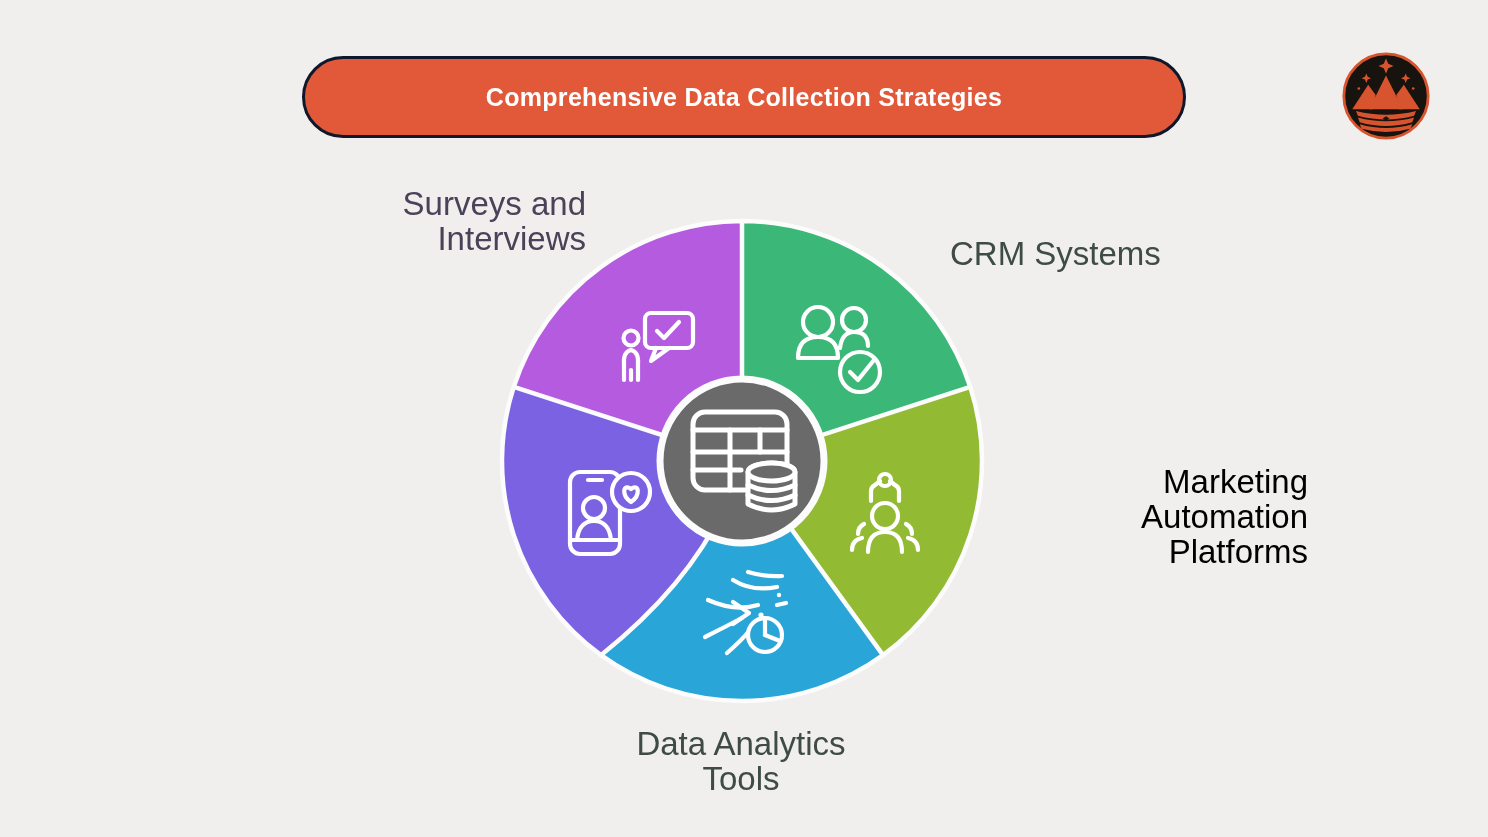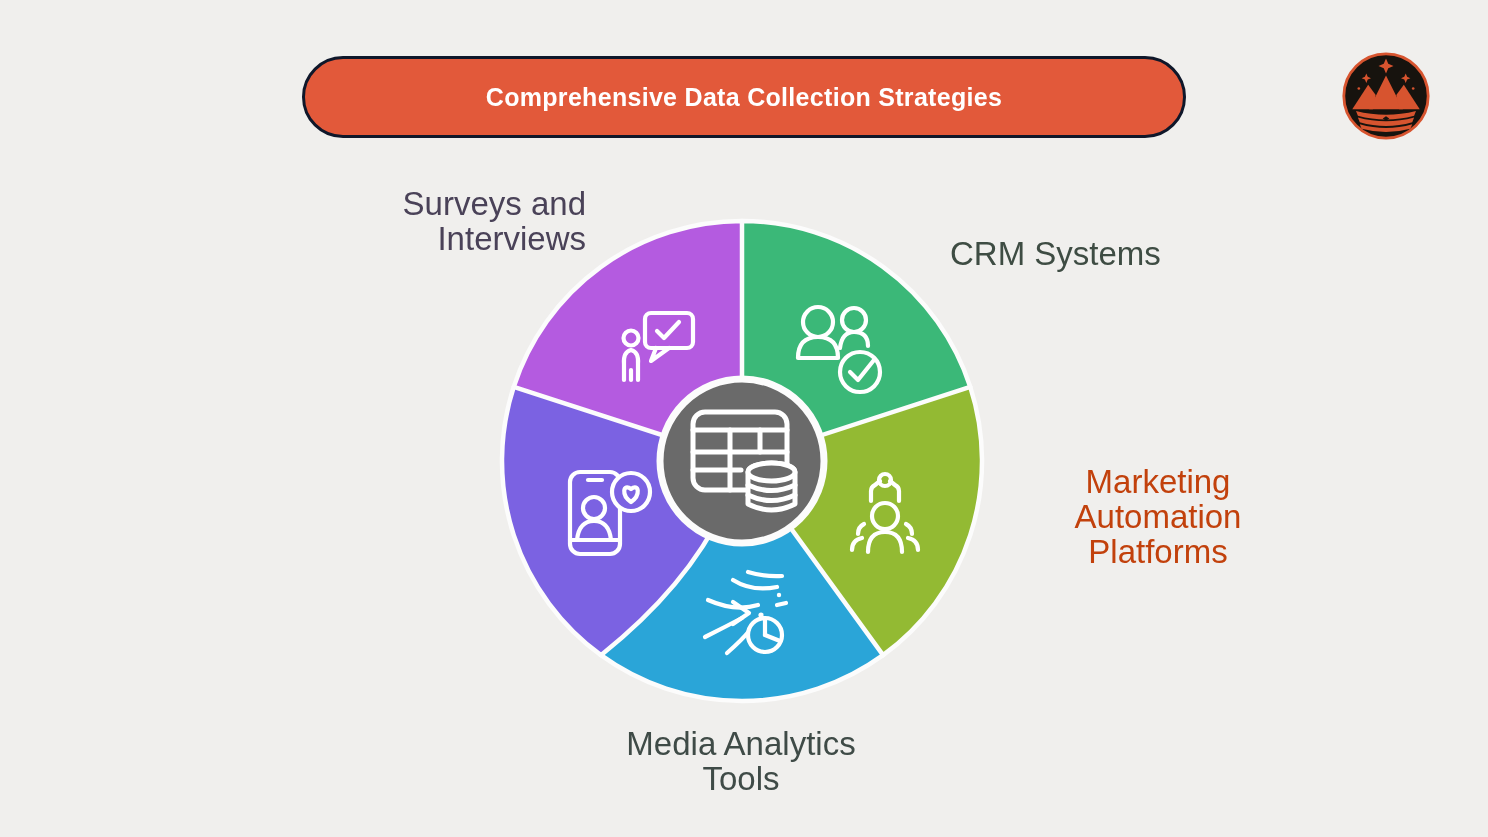--- a/index.html
+++ b/index.html
@@ -18,21 +18,21 @@
   
   .wheel{position:absolute;left:442px;top:168px;width:600px;height:600px;}
   .blade{stroke:#fcfcfc;stroke-width:4.5;stroke-linejoin:round;}
   .ic{stroke:#ffffff;stroke-width:4.2;fill:none;stroke-linecap:round;stroke-linejoin:round;}
   .ic-c{stroke:#ffffff;stroke-width:5;fill:none;stroke-linecap:round;stroke-linejoin:round;}
 
   
   .lbl{position:absolute;font-size:33px;line-height:35px;white-space:pre-line;color:#40464a;}
   .lbl-surveys  {left:320px;top:186px;width:266px;text-align:right;color:#4a4258;}
   .lbl-crm      {left:905px;top:236px;width:300px;text-align:left;color:#3e4c43;margin-left:45px;}
-  .lbl-marketing{left:1008px;top:464px;width:300px;text-align:center;color:#c2410c;}
+  .lbl-marketing{left:1008px;top:464px;width:300px;text-align:right;color:#000000;}
   .lbl-social   {left:228px;top:482px;width:252px;text-align:right;color:#433d5a;}
   .lbl-analytics{left:591px;top:726px;width:300px;text-align:center;color:#3f4b47;}
 </style>
 </head>
 <body>
 
 <div id="stage">
 
   <div class="banner">
     <span>Comprehensive Data Collection Strategies</span>
@@ -138,16 +138,16 @@
       </g>
     </g>
   </svg>
 
   <div class="lbl lbl-surveys">Surveys and
 Interviews</div>
   <div class="lbl lbl-crm">CRM Systems</div>
   <div class="lbl lbl-marketing">Marketing
 Automation
 Platforms</div>
-  <div class="lbl lbl-analytics">Media Analytics
+  <div class="lbl lbl-analytics">Data Analytics
 Tools</div>
 
 </div>
 
 </body></html>

